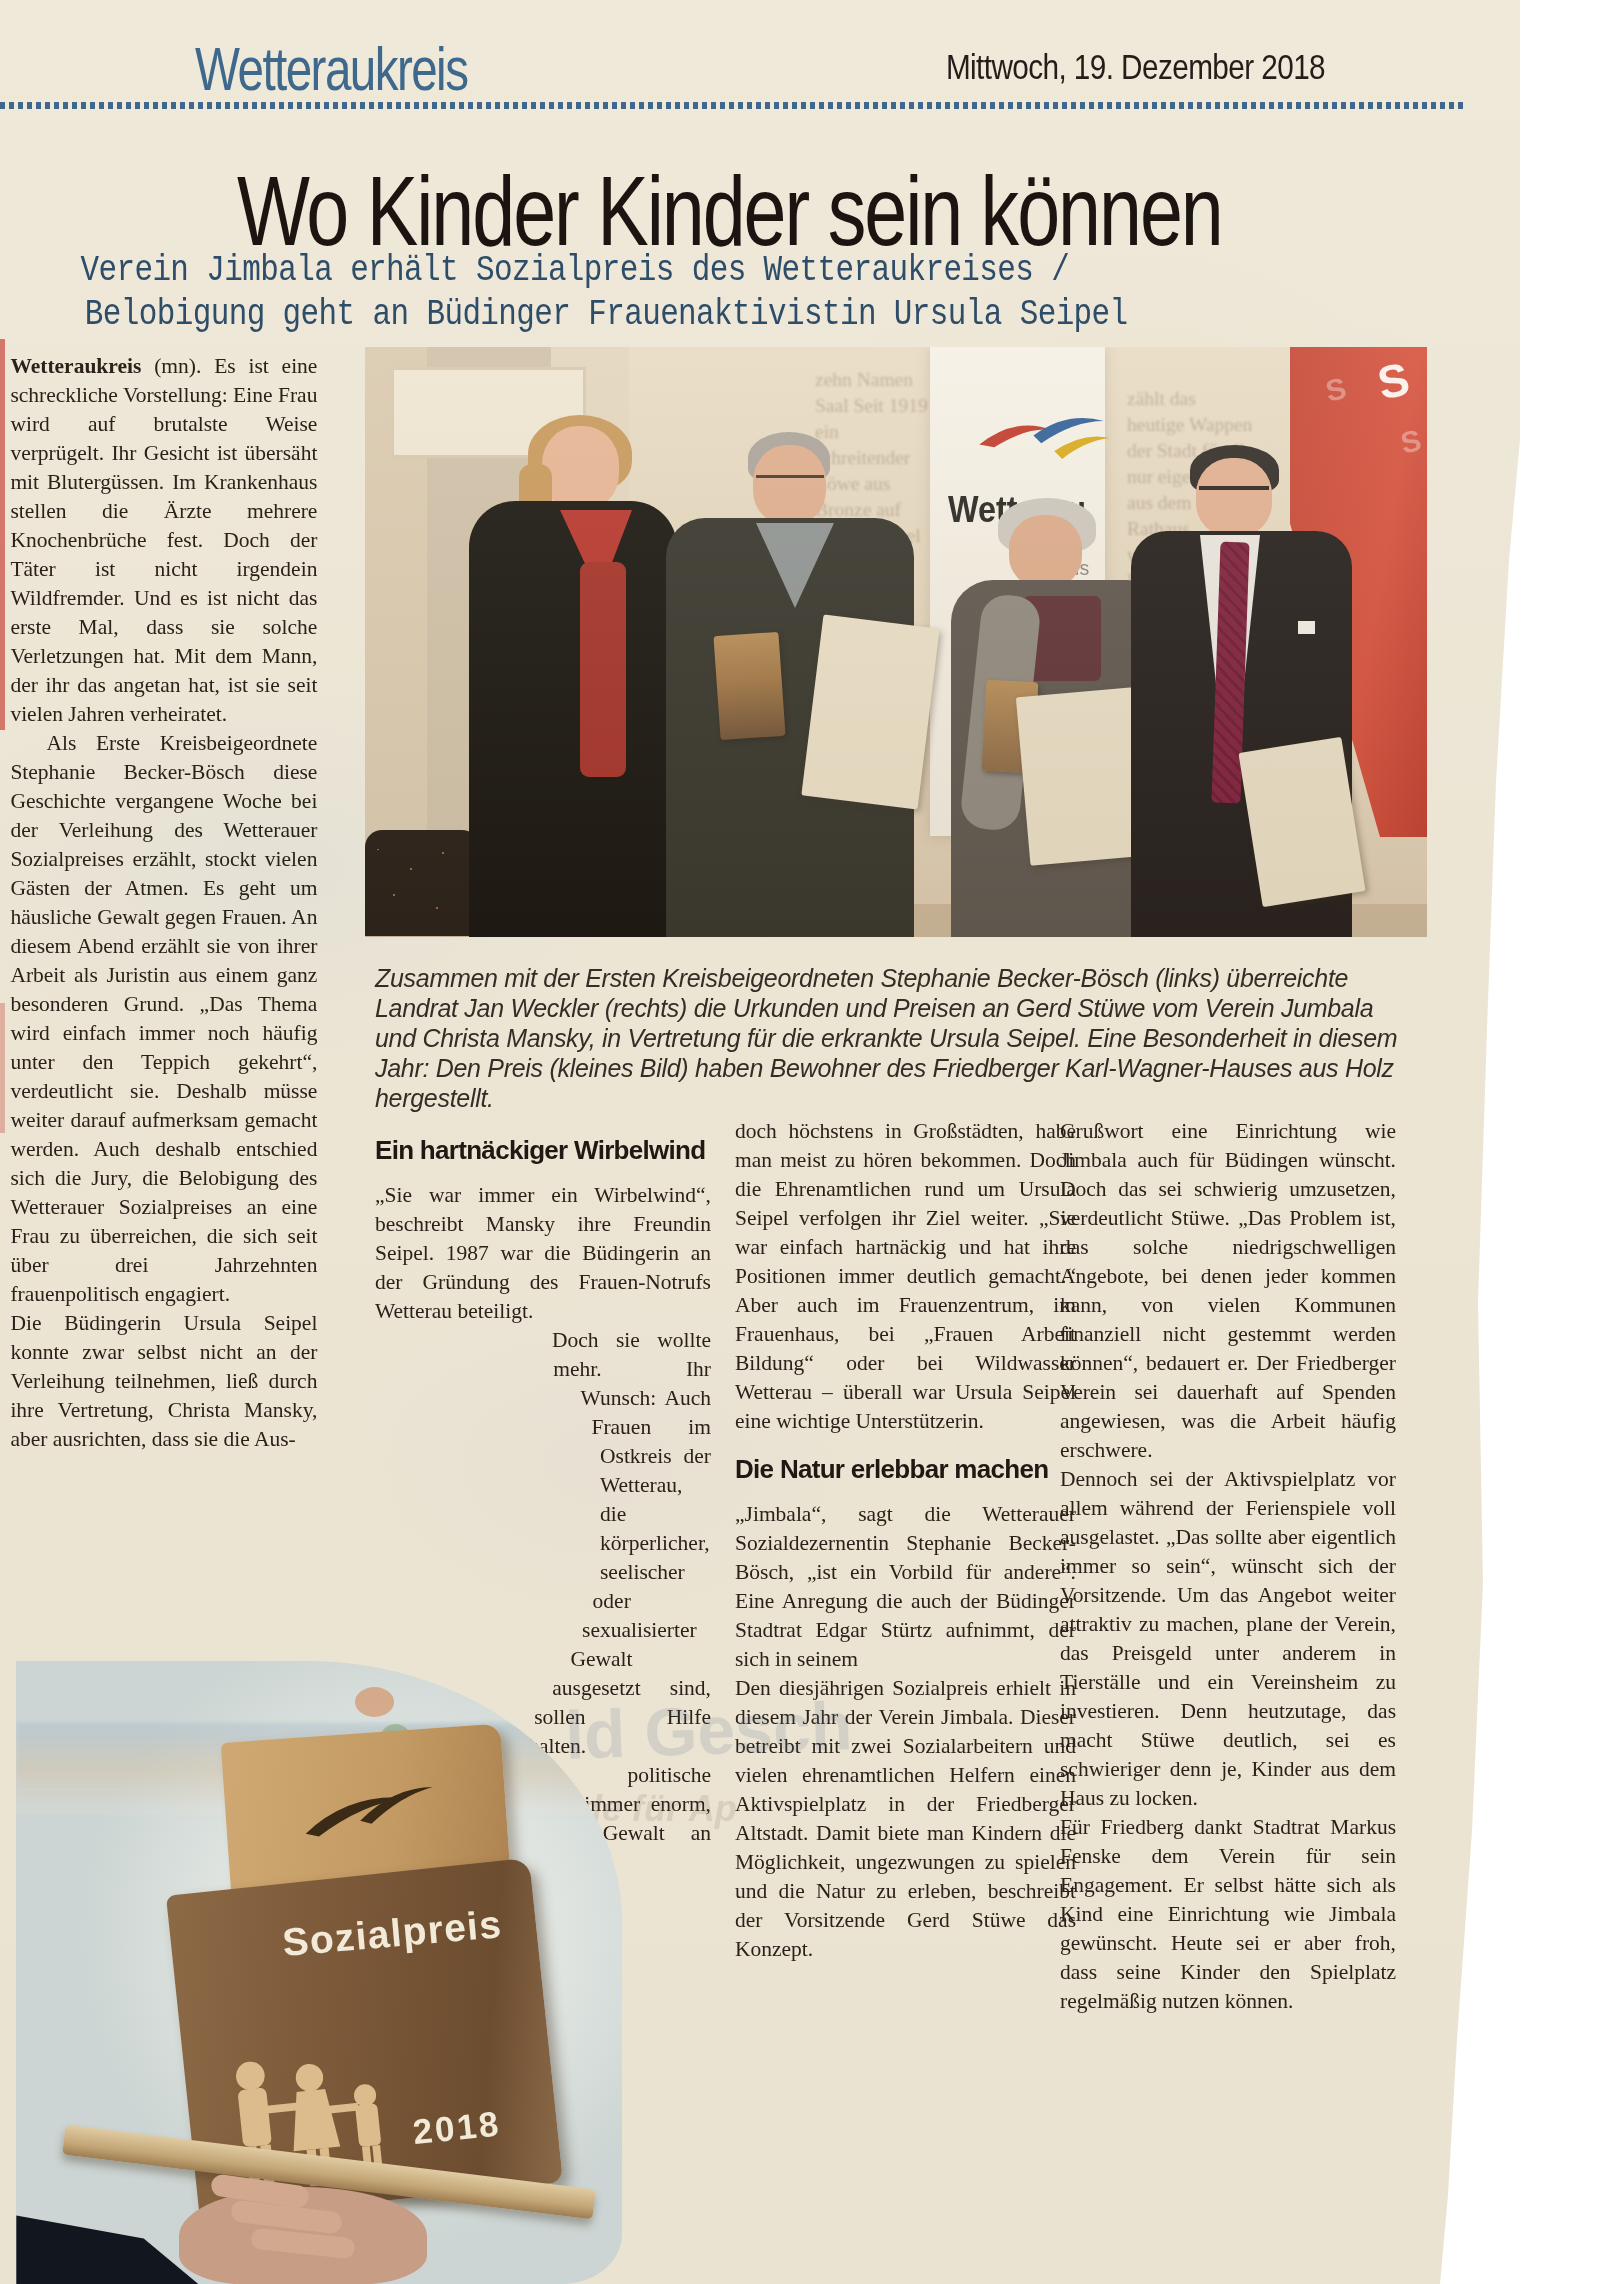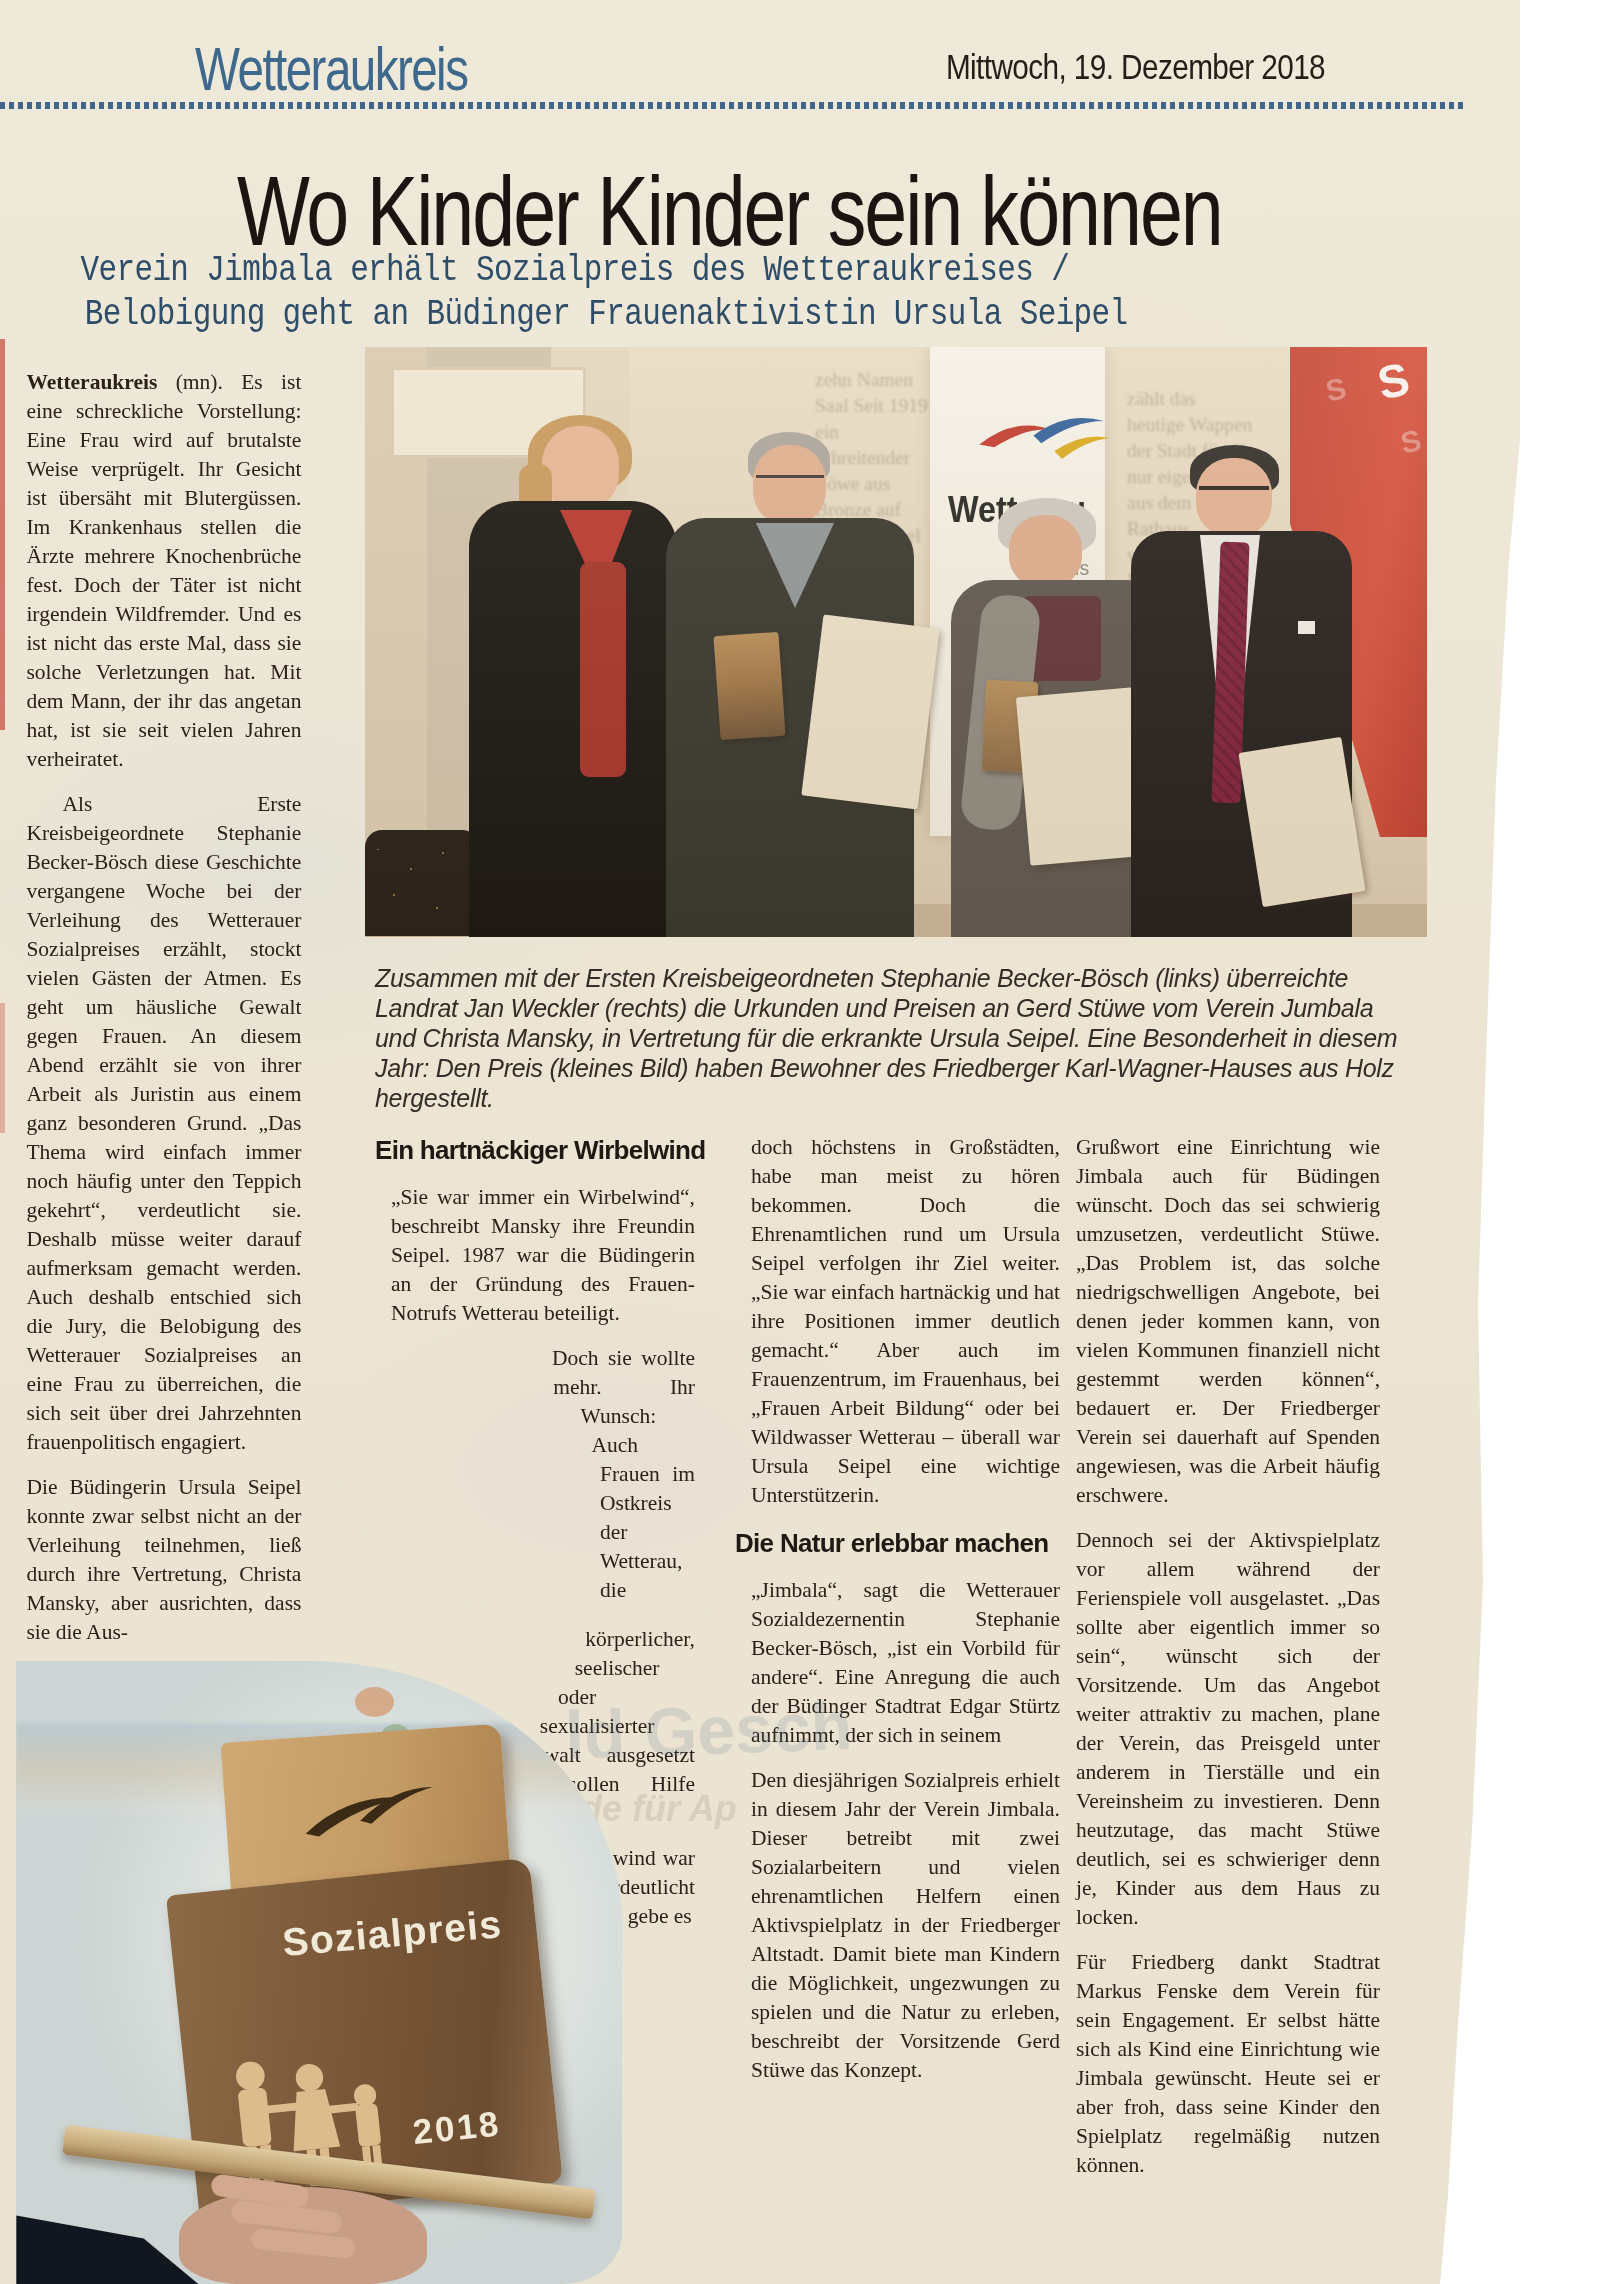--- a/index.html
+++ b/index.html
@@ -22,21 +22,21 @@
     background:repeating-linear-gradient(90deg,#41688c 0 4.6px,transparent 4.6px 9px);}
   
   .headline{position:absolute;left:0;top:154px;width:1459px;text-align:center;color:#1b1410;
     font-family:"Liberation Sans",sans-serif;font-size:99px;letter-spacing:-2.6px;white-space:nowrap;}
   .headline>span{display:inline-block;transform:scaleX(.78);}
   .deck{position:absolute;left:0;top:249px;width:1459px;text-align:left;color:#2e4d68;
     font-family:Liberation Mono, monospace;font-size:36px;line-height:44px;letter-spacing:-0.7px;}
   .deck>span{display:inline-block;transform:scaleX(.86);}
   
   .col{position:absolute;color:#2b2119;font-size:21.5px;line-height:29px;text-align:justify;hyphens:auto;-webkit-hyphens:auto;}
-  .col p{margin:16px;}
+  .col p{margin:0;}
   .col p.ind{text-indent:36px;}
   .lead-label{font-weight:bold;}
   .crosshead{font-family:"Liberation Sans",sans-serif;font-weight:bold;color:#1f1813;
     font-size:26px;line-height:33px;text-indent:0;margin:17px 0 14.3px 0 !important;letter-spacing:-0.7px;}
   
   .caption{position:absolute;left:375px;top:963px;width:1037px;color:#352c26;
     font-family:"Liberation Sans",sans-serif;font-style:italic;font-size:25px;line-height:30px;letter-spacing:-0.3px;}
   
   .photo{position:absolute;left:365px;top:347px;width:1062px;height:590px;overflow:hidden;
     background:linear-gradient(180deg,#e8dcc6 0%,#e3d5bd 55%,#d9c8ad 100%);}

